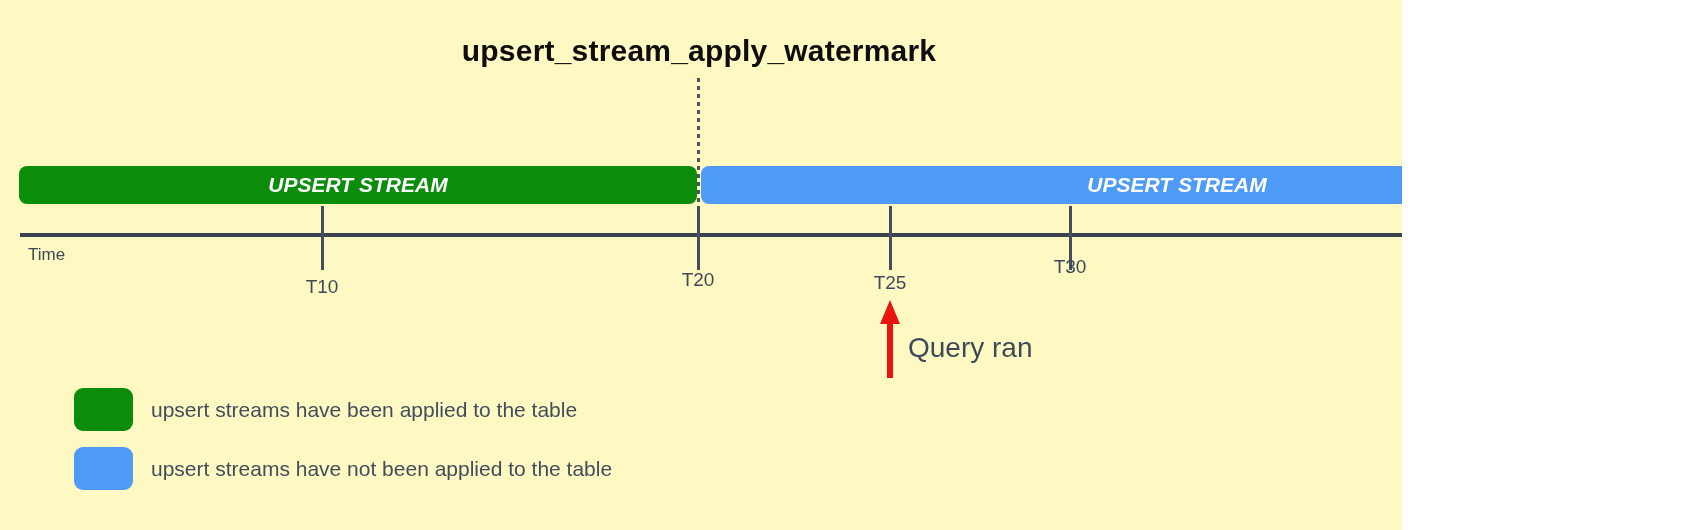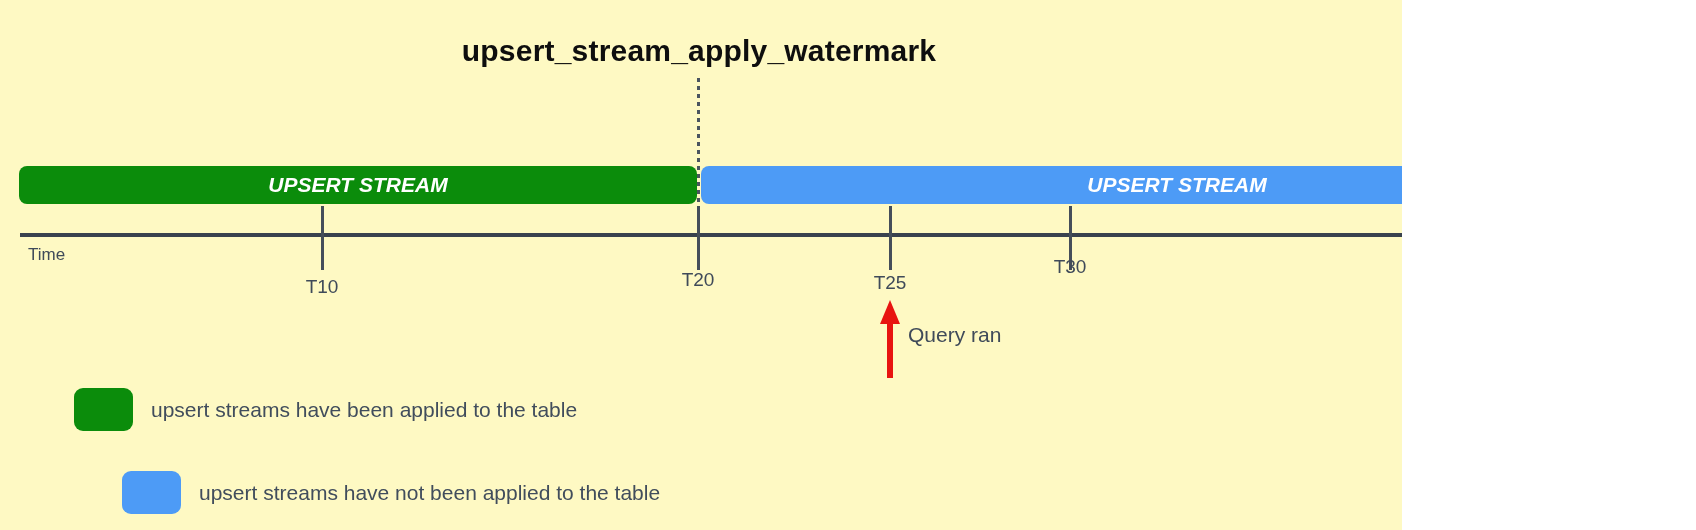--- a/index.html
+++ b/index.html
@@ -36,25 +36,25 @@
   .tick-label{
     position:absolute;top:273px;transform:translateX(-50%);
     font-size:19px;color:#3f4a59;white-space:nowrap;
   }
 
   .query-arrow-head{
     position:absolute;left:880px;top:300px;width:0;height:0;
     border-bottom:24px solid #e81410;border-left:10px solid transparent;border-right:10px solid transparent;
   }
   .query-arrow-shaft{position:absolute;left:887px;top:322px;width:6px;height:56px;background:#e81410;}
-  .query-label{position:absolute;left:908px;top:323px;font-size:21px;color:#3f4a59;white-space:nowrap;}
+  .query-label{position:absolute;left:908px;top:332px;font-size:28px;color:#3f4a59;white-space:nowrap;}
 
   .legend-row{position:absolute;left:74px;display:flex;align-items:center;}
   .legend-row-1{top:388px;}
-  .legend-row-2{top:471px;margin-left:48px;}
+  .legend-row-2{top:447px;}
   .swatch{width:59px;height:43px;border-radius:9px;flex:0 0 auto;}
   .swatch-green{background:#0b8c0b;}
   .swatch-blue{background:#4d9bf6;}
   .legend-text{margin-left:18px;font-size:21px;color:#414d5c;white-space:nowrap;}
 </style>
 </head>
 <body>
 
 <div id="canvas">
 

